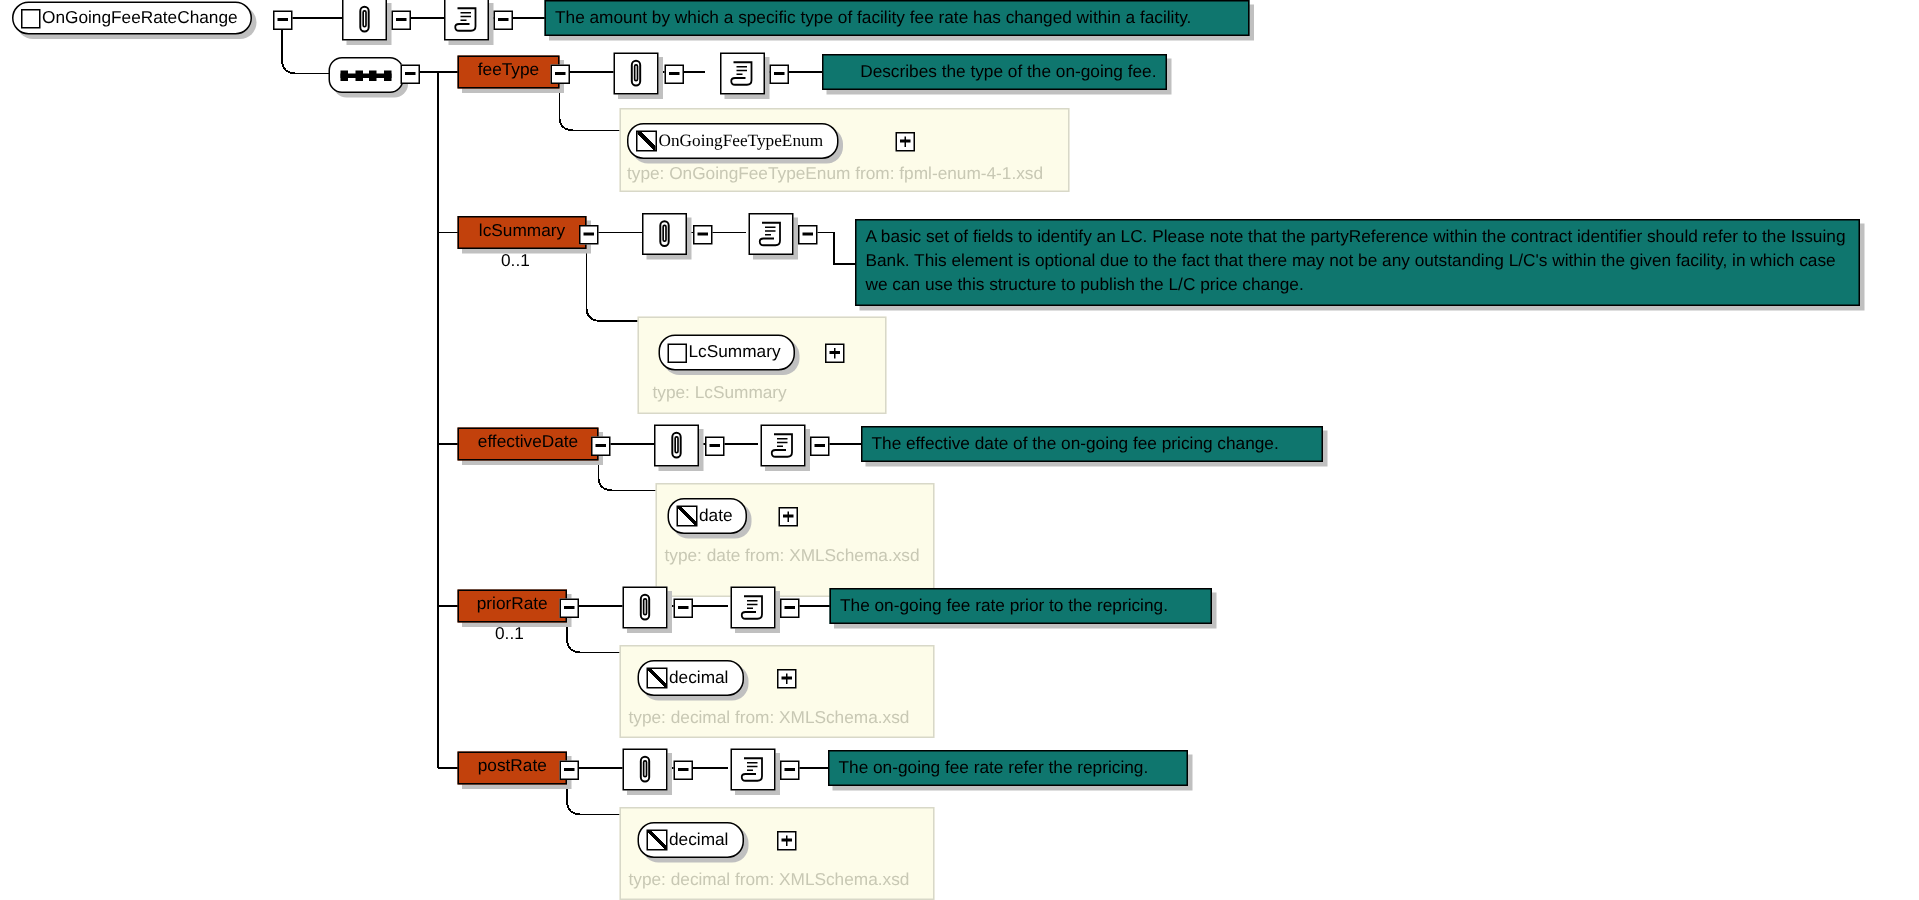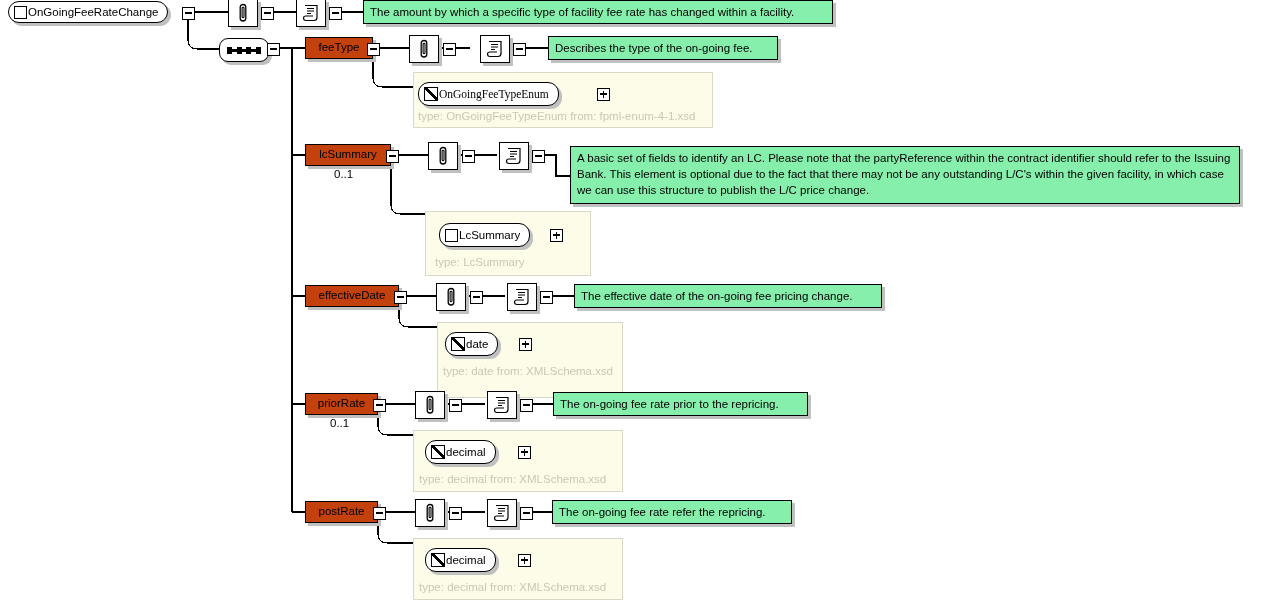--- a/index.html
+++ b/index.html
@@ -68,21 +68,21 @@
 
   
   .docbox{
     position:absolute;width:28px;height:26px;background:#fff;border:1.5px solid #000;
     box-shadow:3px 3px 0 0 #c0c0c0;
   }
   .scroll{position:absolute;left:50%;top:50%;transform:translate(-50%,-50%);}
 
   
   .annbox{
-    position:absolute;background:#86efac;border:1.5px solid #000;
+    position:absolute;background:#0f766e;border:1.5px solid #000;
     box-shadow:3px 3px 0 0 #c0c0c0;
     padding:3px 6px;font-size:11.5px;line-height:16px;box-sizing:border-box;
   }
 
   
   .typepanel{
     position:absolute;background:#fdfce9;border:1px solid #d8d8c8;
     box-sizing:border-box;
   }
   .typelabel{
@@ -203,21 +203,21 @@
   <div class="tog" style="left:443px;top:43px;"></div>
 
   <div class="docbox" style="left:480px;top:35px;">
     <svg class="scroll" width="18" height="19" viewBox="0 0 18 19">
       <path d="M3 2 H15 V14 Q15 17 12 17 H4 Q1.5 17 1.5 14.5 Q1.5 12.5 4 12.5 H11" fill="#fff" stroke="#000" stroke-width="1.2"></path>
       <path d="M5 5 H12 M5 7.5 H12 M5 10 H9" stroke="#000" stroke-width="1.1"></path>
     </svg>
   </div>
   <div class="tog" style="left:513px;top:43px;"></div>
 
-  <div class="annbox" style="left:548px;top:36px;width:230px;height:24px;">Describes the type of the on-going fee.</div>
+  <div class="annbox" style="left:548px;top:36px;width:230px;height:24px;text-align:right;">Describes the type of the on-going fee.</div>
 
   <div class="typepanel" style="left:413px;top:72px;width:300px;height:56px;">
     <div class="capsule" style="position:absolute;left:4px;top:9px;font-family:Liberation Serif, serif;">
       <span class="pencil"></span>
       <span>OnGoingFeeTypeEnum</span>
     </div>
     <span class="togi" style="position:absolute;left:178px;top:15px;"></span>
     <div class="typelabel" style="left:4px;top:37px;">type: OnGoingFeeTypeEnum from: fpml-enum-4-1.xsd</div>
   </div>
 

